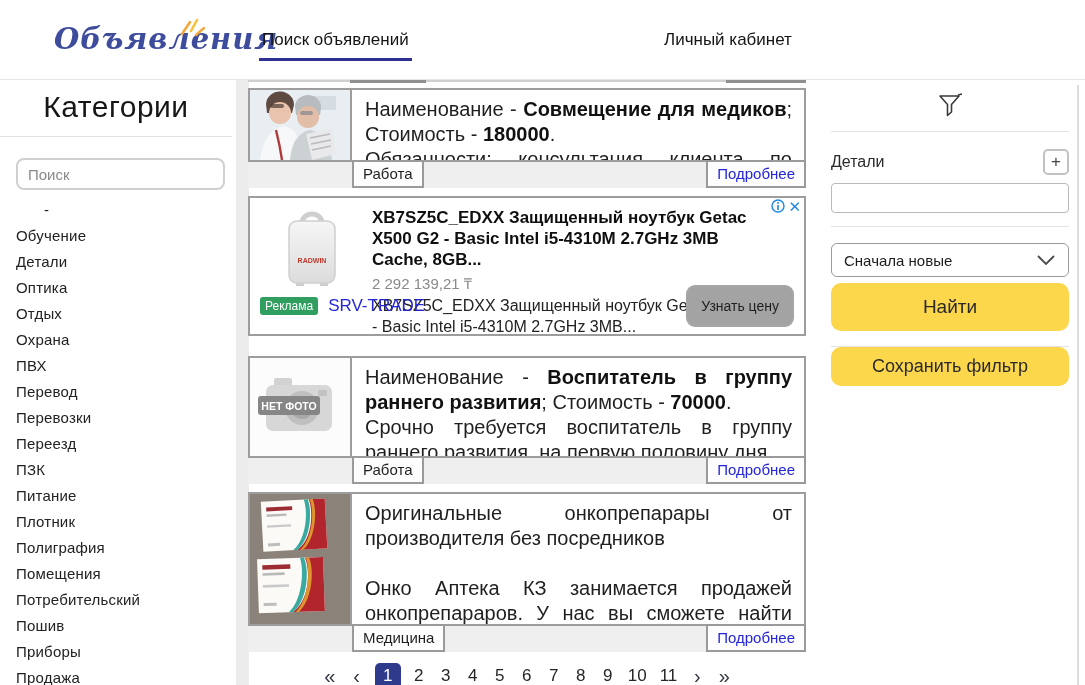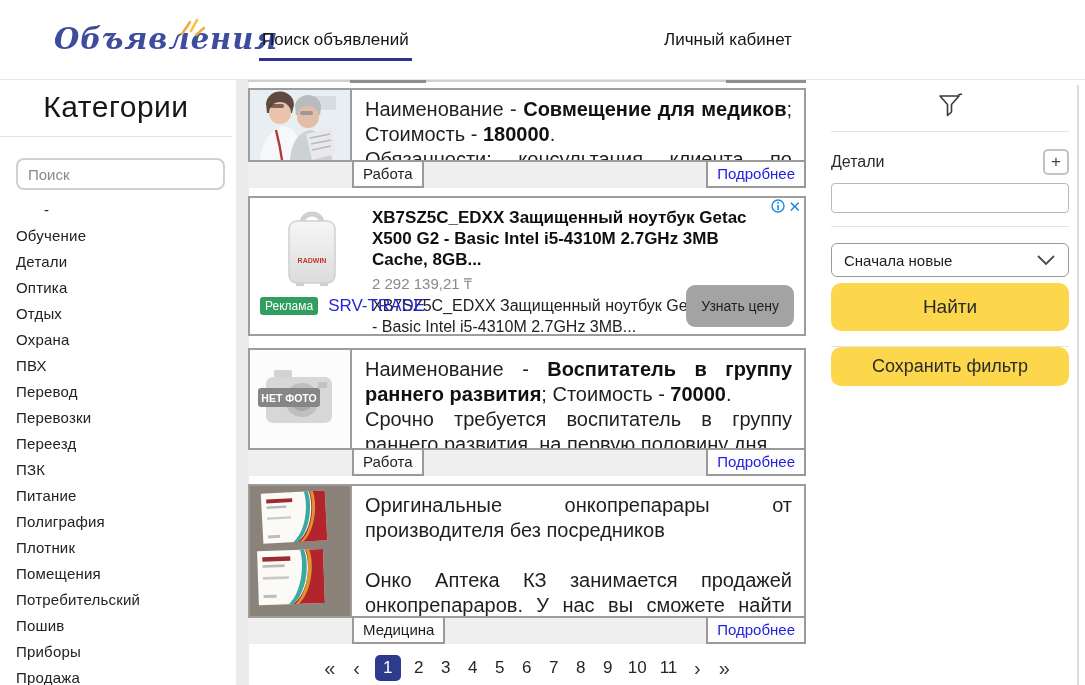--- a/index.html
+++ b/index.html
@@ -53,21 +53,21 @@
   .h74  { height:74px; }  .imgh74  { height:74px; }
   .h102 { height:102px; } .imgh102 { height:102px; }
   .h134 { height:134px; } .imgh134 { height:134px; }
   .gapline { height:25px; }
   .card-foot { position:relative; height:26px; background:#efefef; }
   .tag, .more { position:absolute; top:-2px; height:28px; line-height:24px; background:#fdfdfd;
                 border:2px solid #9a9a9a; padding:0 9px; font-size:15px; }
   .tag  { left:104px; color:#1f1f1f; }
   .more { right:0; color:#2424dd; cursor:pointer; }
   
-  .adbox { position:relative; margin-bottom:12px; height:140px; border:2px solid #9d9d9d; background:#fff;
+  .adbox { position:relative; margin-bottom:20px; height:140px; border:2px solid #9d9d9d; background:#fff;
            padding:9px 12px 6px 10px; display:flex; }
   .ad-imgcol { width:104px; flex:none; display:flex; justify-content:center; }
   .ad-main { flex:1; padding-left:8px; padding-right:14px; }
   .ad-title { font-size:17px; line-height:21px; font-weight:bold; color:#0f0f0f; cursor:pointer; }
   .ad-price { font-size:15px; color:#8a8a8a; margin-top:3px; }
   .ad-desc  { font-size:16px; line-height:21px; color:#222; margin-top:2px; }
   .ad-bottom { position:absolute; left:10px; right:10px; bottom:7px; display:flex; align-items:center; }
   .ad-badge { background:#2f9e5f; color:#fff; font-size:12px; padding:2px 5px; border-radius:3px; }
   .ad-advertiser { color:#2626d9; font-size:17px; margin-left:10px; cursor:pointer; }
   .ad-cta { margin-left:auto; background:#a3a3a3; border:2px solid #a5a5a5; border-radius:9px;
@@ -140,22 +140,22 @@
       <li>Детали</li>
       <li>Оптика</li>
       <li>Отдых</li>
       <li>Охрана</li>
       <li>ПВХ</li>
       <li>Перевод</li>
       <li>Перевозки</li>
       <li>Переезд</li>
       <li>ПЗК</li>
       <li>Питание</li>
+      <li>Плотник</li>
       <li>Полиграфия</li>
-      <li>Плотник</li>
       <li>Помещения</li>
       <li>Потребительский</li>
       <li>Пошив</li>
       <li>Приборы</li>
       <li>Продажа</li>
 
     </ul>
   </div>
 
   <div class="main">

